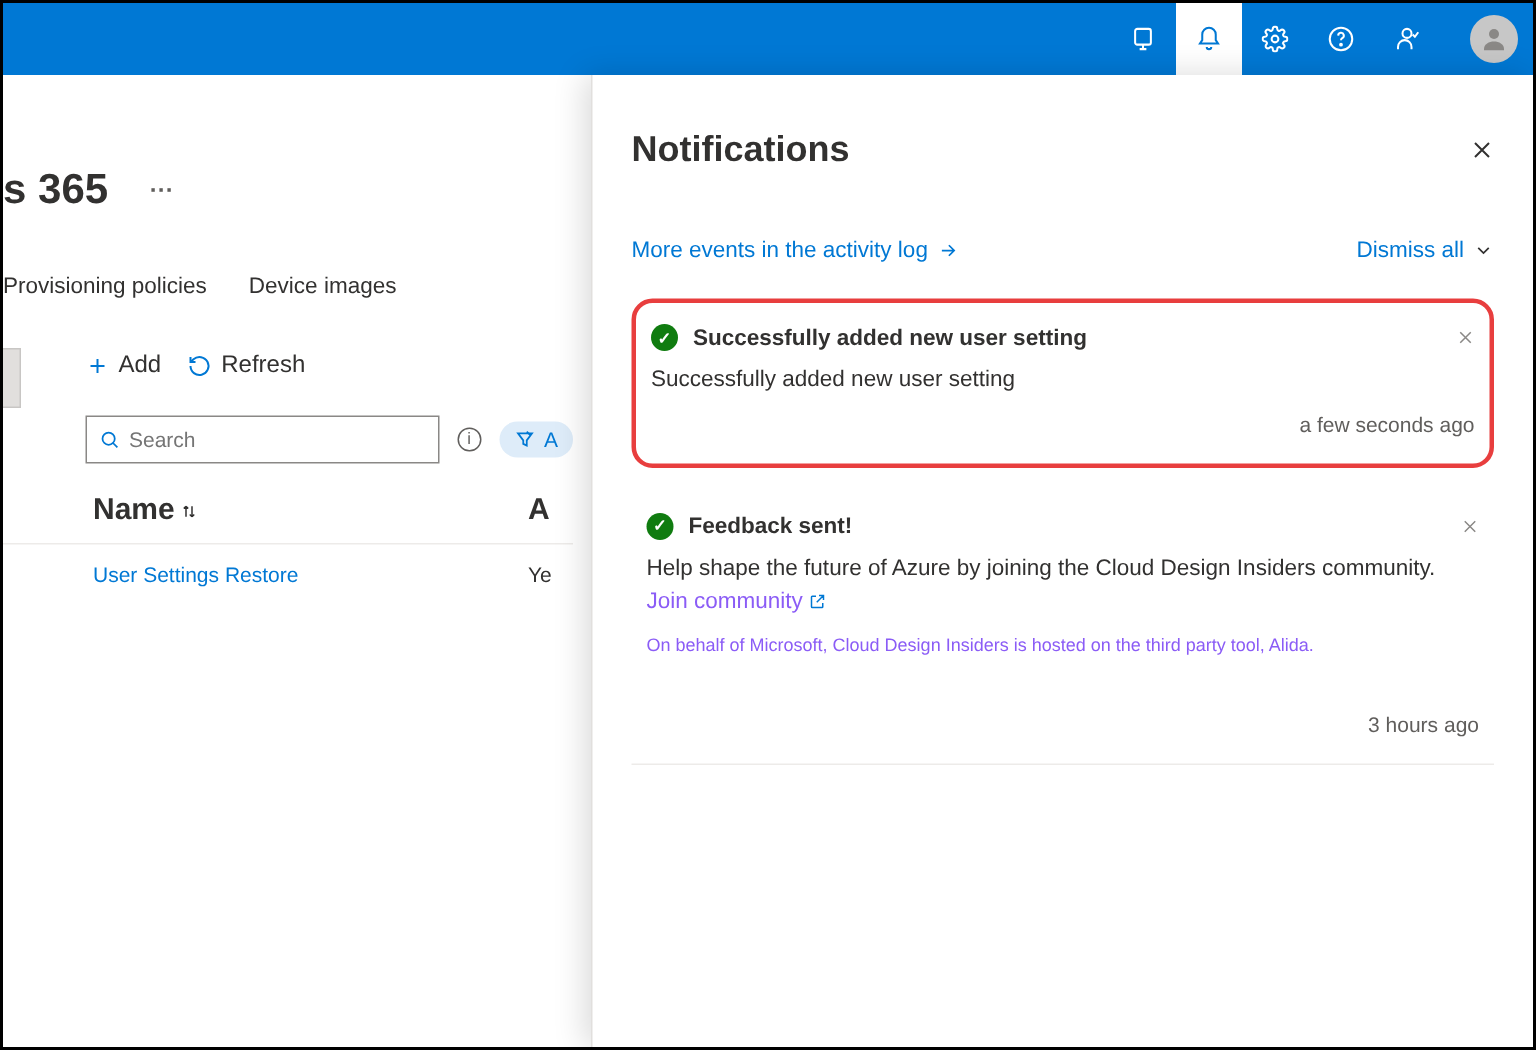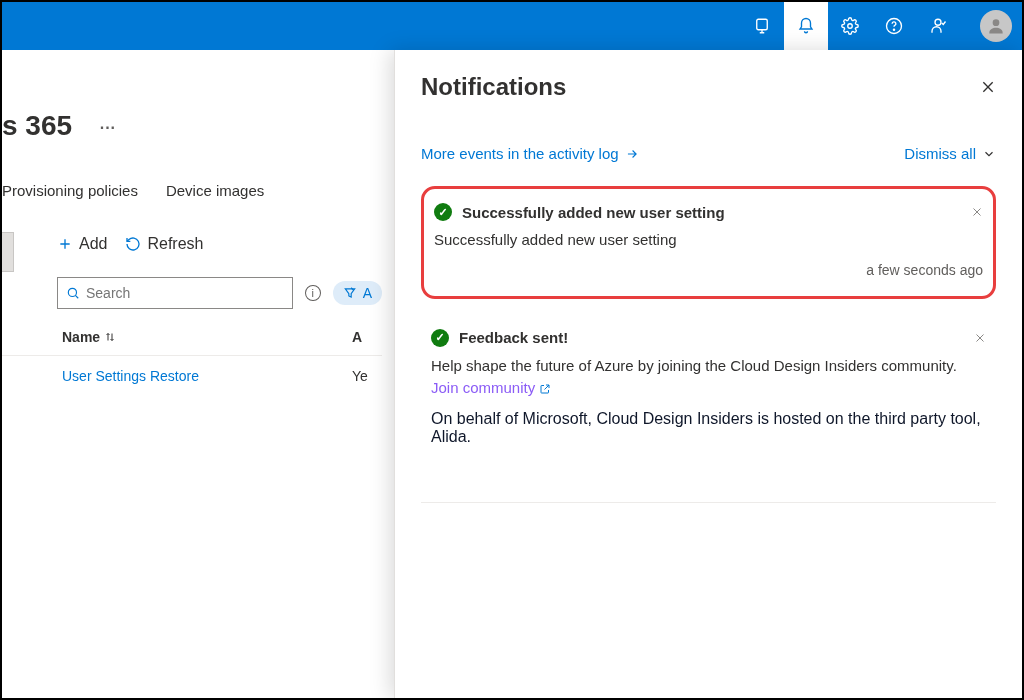--- a/index.html
+++ b/index.html
@@ -23,46 +23,46 @@
 .toolbar { display: flex; gap: 18px; padding-left: 55px; margin-bottom: 24px; align-items: center; }
 .tb-btn { display: flex; align-items: center; gap: 6px; color: #0078d4; font-size: 16px; cursor: pointer; justify-content: center; }
 .tb-btn .txt { color: #323130; }
 
 .search-row { display: flex; align-items: center; gap: 12px; padding-left: 55px; margin-bottom: 20px; }
 .search-box { display: flex; align-items: center; border: 1px solid #8a8886; height: 32px; width: 240px; padding: 0 8px; gap: 6px; }
 .search-box input { border: none; outline: none; font-size: 14px; flex: 1; color:#605e5c; }
 .info-icon { color: #605e5c; width: 16px; height: 16px; border: 1px solid #605e5c; border-radius: 50%; display: flex; align-items: center; justify-content: center; font-size: 11px; }
 .filter-pill { background: #deecf9; border-radius: 16px; padding: 4px 10px; display: flex; align-items: center; gap: 6px; color: #0078d4; font-size: 14px; }
 
-.table-head { display: flex; padding-left: 60px; font-size: 14px; font-weight: 600; color: #323130; border-bottom: 1px solid #edebe9; padding-bottom: 10px; }
+.table-head { display: flex; padding-left: 60px; font-size: 20px; font-weight: 600; color: #323130; border-bottom: 1px solid #edebe9; padding-bottom: 10px; }
 .th-name { flex: 1; display: flex; align-items: center; gap: 4px; }
 .th-a { width: 30px; }
 
 .table-row { display: flex; padding-left: 60px; font-size: 14px; padding: 12px 0 12px 60px; }
 .td-name { flex: 1; color: #0078d4; cursor: pointer; }
 .td-a { width: 30px; color: #323130; }
 
-.panel { position: absolute; right: 0; top: 48px; bottom: 0; width: 628px; background: #fff; box-shadow: -4px 0 20px rgba(0,0,0,0.15); padding: 23px 26px; border-left: 1px solid #e1dfdd; }
+.panel { position: absolute; right: 0; top: 48px; bottom: 0; width: 628px; background: #fff; box-shadow: -4px 0 20px rgba(0,0,0,0.15); padding: 36px 26px; border-left: 1px solid #e1dfdd; }
 .panel-header { display: flex; justify-content: space-between; align-items: center; margin-bottom: 44px; }
 .panel-title { font-size: 24px; font-weight: 700; color: #323130; }
 .close-x { font-size: 18px; color: #323130; cursor: pointer; }
 
 .panel-links { display: flex; justify-content: space-between; align-items: flex-end; margin-bottom: 24px; font-size: 15px; }
 .link-blue { color: #0078d4; cursor: pointer; display: flex; align-items: center; gap: 6px; }
 .dismiss-ch { display: flex; align-items: center; gap: 6px; }
 
 .notif { border-bottom: 1px solid #edebe9; padding: 16px 10px 18px 10px; position: relative; }
 .notif.highlight { border: 3px solid #e83e3e; border-radius: 14px; padding: 14px 10px 18px 10px; margin-bottom: 14px; }
 .notif-head { display: flex; align-items: center; gap: 10px; margin-bottom: 8px; }
 .success-icon { width: 18px; height: 18px; border-radius: 50%; background: #107c10; color: #fff; display: flex; align-items: center; justify-content: center; font-size: 11px; font-weight: bold; flex-shrink: 0; }
 .notif-title { font-weight: 700; font-size: 15px; color: #323130; flex: 1; }
 .notif-x { color: #8a8886; font-size: 14px; cursor: pointer; }
 .notif-body { font-size: 15px; color: #323130; margin-left: 0; margin-bottom: 10px; line-height: 1.5; }
 .notif-body .inline-link { color: #8b5cf6; cursor: pointer; }
-.notif-footnote { font-size: 16px; color: #0f172a; margin-bottom: 38px; }
+.notif-footnote { font-size: 12px; color: #8b5cf6; margin-bottom: 38px; }
 .notif-time { text-align: right; font-size: 14px; color: #605e5c; }
 
 svg { display: block; }
 </style>
 </head>
 <body>
 
 <div class="topbar">
   <div class="topbar-icons">
     <div class="topbar-icon">
@@ -218,14 +218,15 @@
             <path d="M5 5l14 14M19 5L5 19"></path>
           </svg>
       </div>
     </div>
     <div class="notif-body">
       <span>Help shape the future of Azure by joining the Cloud Design Insiders community. </span><span class="inline-link"><span>Join community</span> <svg style="display:inline;vertical-align:middle" width="12" height="12" viewBox="0 0 24 24" fill="none" stroke="#0078d4" stroke-width="2">
             <path d="M14 4h6v6M20 4l-9 9M19 14v5a1 1 0 0 1-1 1H5a1 1 0 0 1-1-1V6a1 1 0 0 1 1-1h5"></path>
           </svg></span>
     </div>
     <div class="notif-footnote">On behalf of Microsoft, Cloud Design Insiders is hosted on the third party tool, Alida.</div>
+    <div class="notif-time">3 hours ago</div>
   </div>
 </div>
 
 </body></html>

